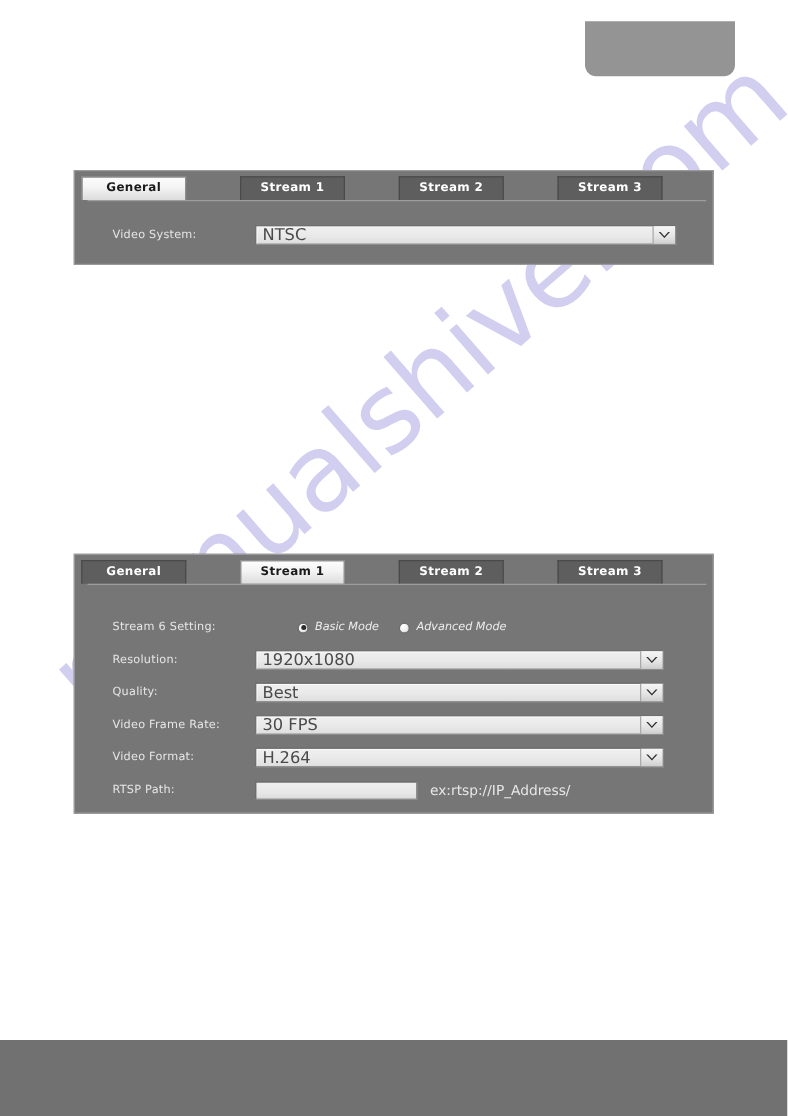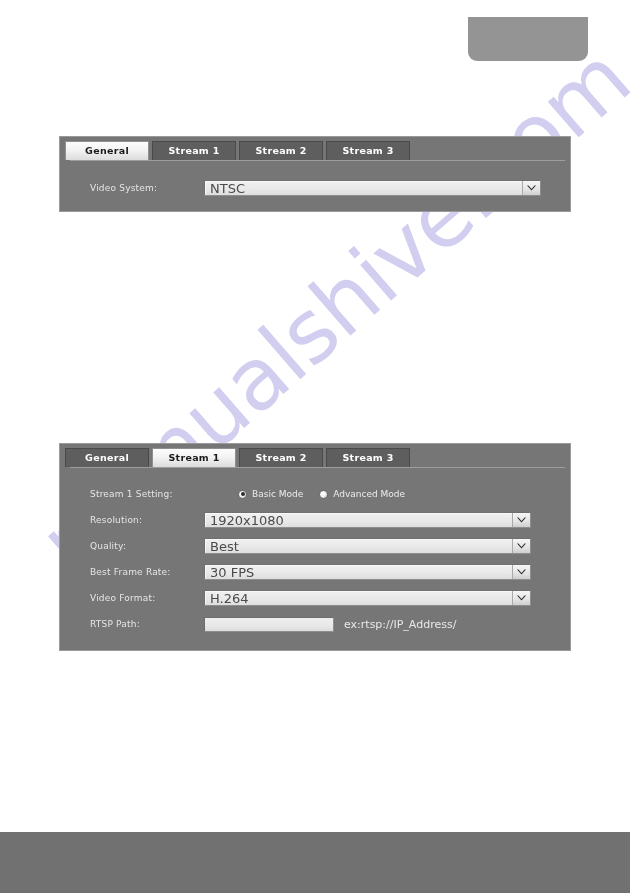--- a/index.html
+++ b/index.html
@@ -78,23 +78,24 @@
     left: 59px;
     top: 443px;
     width: 512px;
     height: 208px;
   }
 
   
   .tabstrip {
     position: relative;
     height: 19px;
-    margin: 4px 0 0 5px;
+    margin: 4px 0 8px 5px;
     display: flex;
     align-items: flex-start;
+    gap: 40px;
   }
   .tab {
     height: 19px;
     line-height: 18px;
     box-sizing: border-box;
     text-align: center;
     font-size: 9.5px;
     font-weight: bold;
     letter-spacing: 0.3px;
     margin-right: 3px;
@@ -201,21 +202,21 @@
   .hint {
     margin-left: 10px;
     color: #e8e8e8;
     font-size: 11px;
     white-space: nowrap;
     font-family: "DejaVu Sans", "Liberation Sans", sans-serif;
   }
 
   
   .radio-group { display: flex; align-items: center; }
-  .radio-item { display: flex; align-items: center; margin-right: 16px; }
+  .radio-item { display: flex; align-items: center; margin-right: 16px; font-style: italic; }
   .radio-dot {
     width: 9px;
     height: 9px;
     border-radius: 50%;
     background: radial-gradient(circle at 35% 32%, #ffffff 0%, #f2f2f2 48%, #c8c8c8 100%);
     border: 1px solid #6e6e6e;
     box-sizing: border-box;
     position: relative;
     margin-right: 5px;
     flex: none;
@@ -283,21 +284,21 @@
     <div class="tab inactive">General</div>
     <div class="tab active">Stream 1</div>
     <div class="tab inactive">Stream 2</div>
     <div class="tab inactive">Stream 3</div>
     <div class="tab-underline" style="top:19px"></div>
   </div>
 
   <div class="panel-body" id="s1-rows">
 
     <div class="form-row">
-      <div class="row-label">Stream 1 Setting:</div>
+      <div class="row-label">Stream 6 Setting:</div>
       <div class="field-area" style="padding-left:43px">
         <div class="radio-group">
           <label class="radio-item">
             <span class="radio-dot checked"></span>
             <span class="radio-label">Basic Mode</span>
           </label>
           <label class="radio-item">
             <span class="radio-dot"></span>
             <span class="radio-label">Advanced Mode</span>
           </label>
@@ -327,21 +328,21 @@
           <span class="sel-arrow">
             <svg width="11" height="8" viewBox="0 0 11 8">
                 <path d="M1 1.6 L5.5 6.4 L10 1.6 L8.6 1.6 L5.5 4.9 L2.4 1.6 Z" fill="#2a2a2a"></path>
               </svg>
           </span>
         </div>
       </div>
     </div>
 
     <div class="form-row">
-      <div class="row-label">Best Frame Rate:</div>
+      <div class="row-label">Video Frame Rate:</div>
       <div class="field-area">
         <div class="select">
           <span class="sel-value">30 FPS</span>
           <span class="sel-arrow">
             <svg width="11" height="8" viewBox="0 0 11 8">
                 <path d="M1 1.6 L5.5 6.4 L10 1.6 L8.6 1.6 L5.5 4.9 L2.4 1.6 Z" fill="#2a2a2a"></path>
               </svg>
           </span>
         </div>
       </div>

